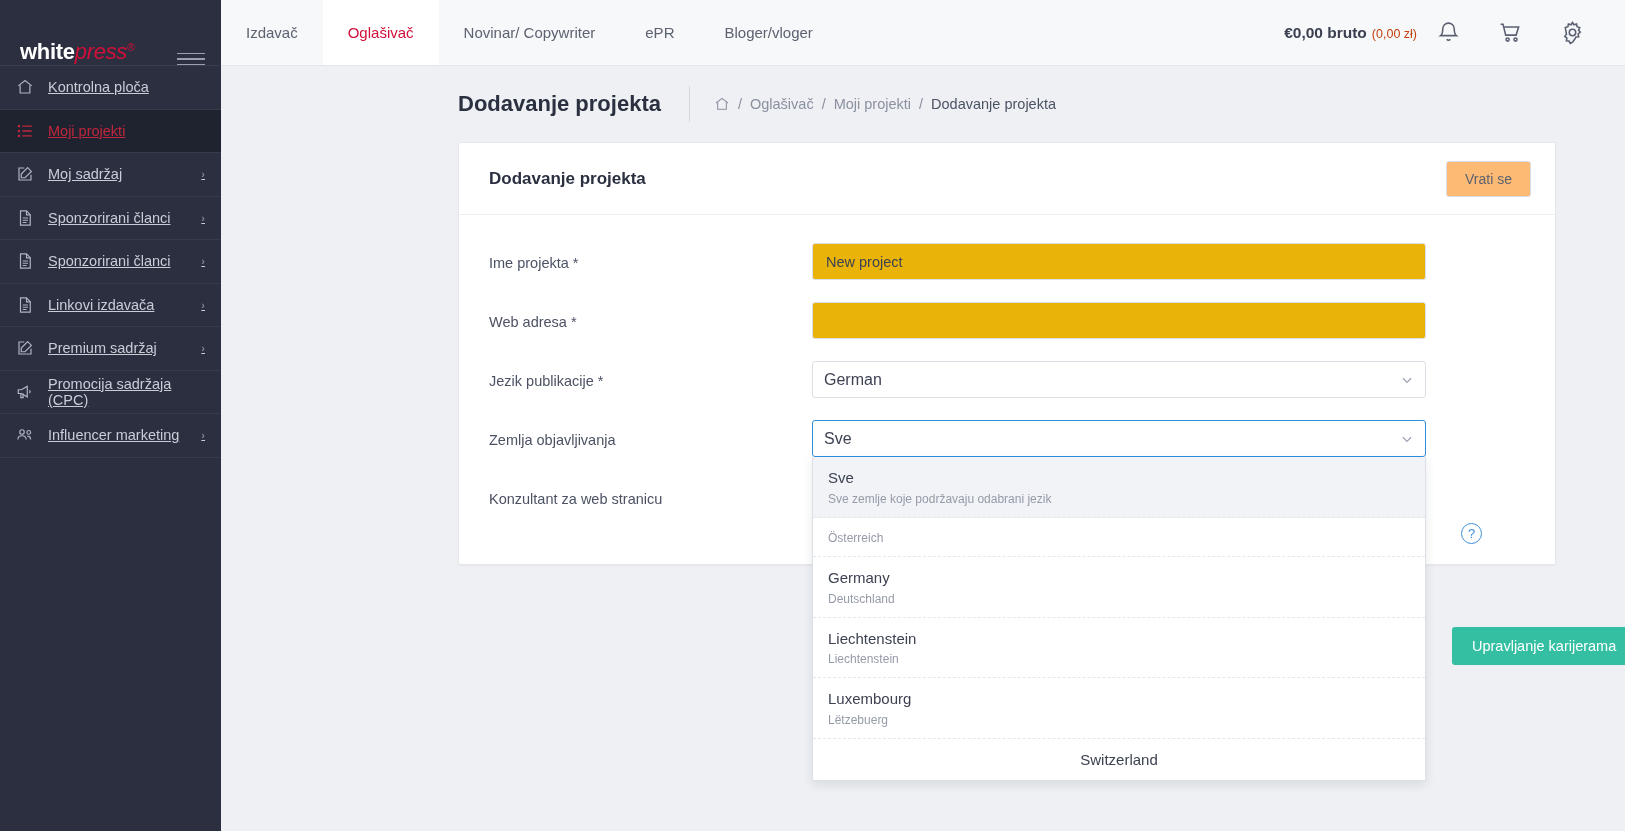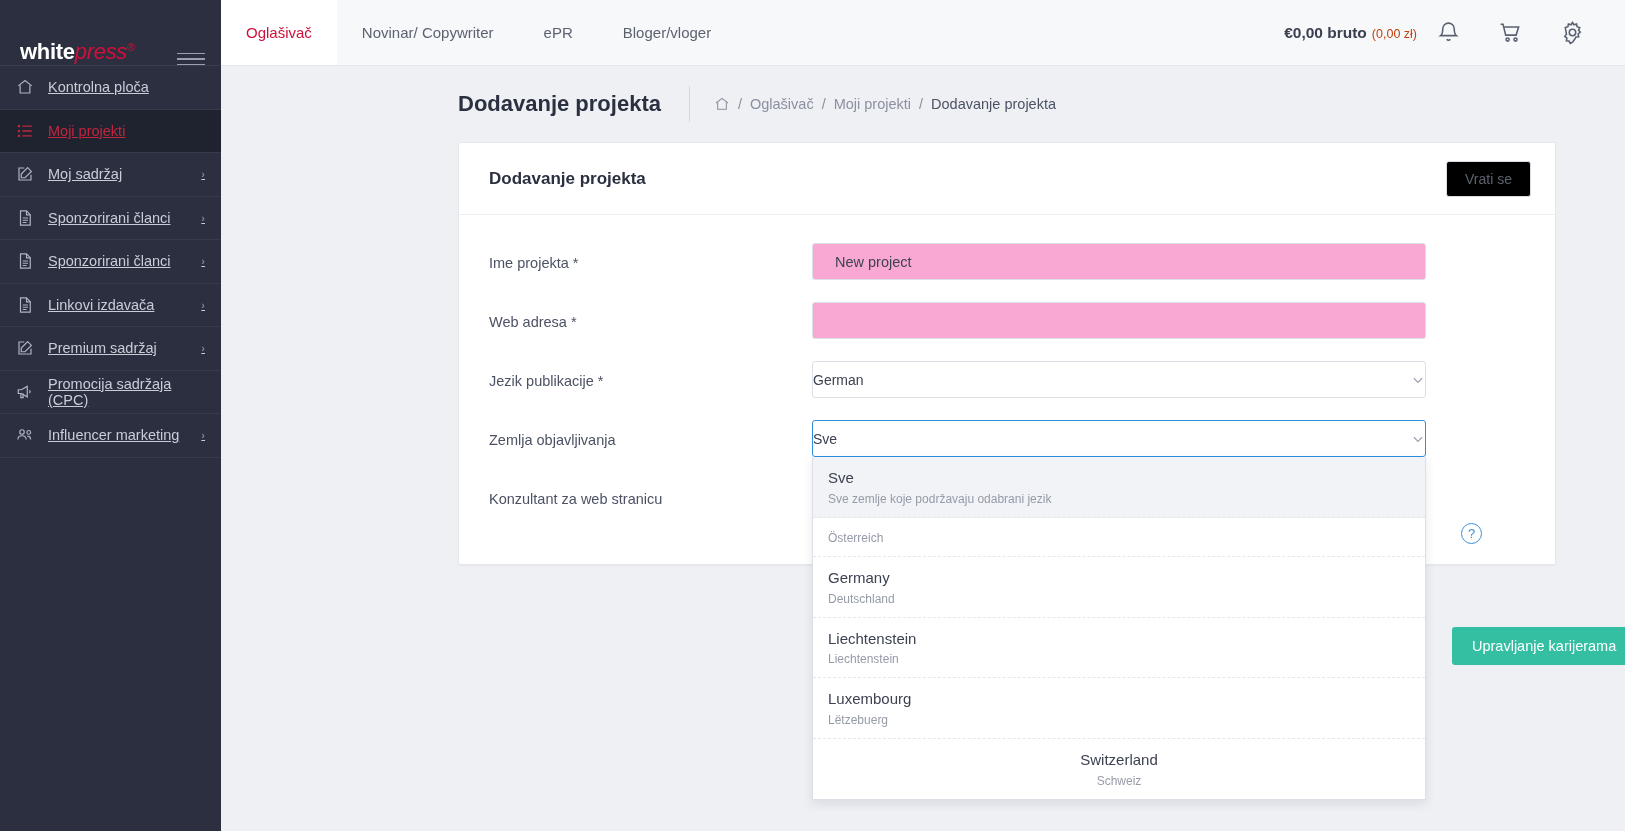--- a/index.html
+++ b/index.html
@@ -86,42 +86,42 @@
     background: #ffffff; border: 1px solid #e6e8ed;
     border-radius: 2px; width: 100%;
     box-shadow: 0 1px 2px rgba(20,25,40,.04);
   }
   .card-head {
     height: 72px; display: flex; align-items: center;
     padding: 0 24px 0 30px; border-bottom: 1px solid #edeff2;
   }
   .card-title { font-size: 17px; font-weight: bold; color: #2b3040; }
   .btn-outline {
-    margin-left: auto; border: 1px solid #d9dce2; background: #000000;
+    margin-left: auto; border: 1px solid #d9dce2; background: #fdba74;
     color: #5c6270; font-size: 14px; border-radius: 3px;
     padding: 9px 18px; cursor: pointer; font-family: inherit;
   }
   .card-body { padding: 28px 30px 34px 30px; }
 
   .frow { display: flex; align-items: flex-start; margin-bottom: 22px; }
   .flabel {
     width: 323px; flex: 0 0 323px; font-size: 14.5px; color: #4c5264;
     padding-top: 12px; line-height: 1.2;
   }
   .fctl { width: 614px; flex: 0 0 614px; position: relative; }
   .inp {
     width: 100%; height: 37px; border: 1px solid #dcdfe5; border-radius: 3px;
-    background: #f9a8d4; padding: 0 22px; font-size: 14.5px; color: #3d4252;
+    background: #eab308; padding: 0 13px; font-size: 14.5px; color: #3d4252;
     font-family: inherit; outline: none;
   }
   .inp::placeholder { color: #b4b9c4; }
   .sel {
     width: 100%; height: 37px; border: 1px solid #dcdfe5; border-radius: 3px;
     background: #fff; display: flex; align-items: center;
-    padding: 0 0; font-size: 14px; color: #3d4252; cursor: pointer;
+    padding: 0 11px; font-size: 16px; color: #3d4252; cursor: pointer;
     position: relative;
   }
   .sel .chevd { margin-left: auto; color: #9ba1b0; display: flex; }
   .sel .chevd svg { width: 14px; height: 14px; display: block; }
   .sel.open { border-color: #2f8fdf; border-bottom-color: #2f8fdf; }
 
   .help-ic {
     position: absolute; left: 1240px; top: 381px;
     width: 21px; height: 21px; border: 1.6px solid #3d8fd8; border-radius: 50%;
     color: #3d8fd8; font-size: 13px; display: flex; align-items: center;
@@ -269,20 +269,21 @@
           </svg>
         </span>
       <span>Influencer marketing</span>
       <span class="chev">›</span>
     </div>
   </aside>
 
   <div class="right">
 
     <div class="topbar">
+      <div class="toptab">Izdavač</div>
       <div class="toptab active">Oglašivač</div>
       <div class="toptab">Novinar/ Copywriter</div>
       <div class="toptab">ePR</div>
       <div class="toptab">Bloger/vloger</div>
 
       <div class="top-right">
         <div class="balance"><span>€0,00 bruto</span><span class="sub">(0,00 zł)</span></div>
         <div class="top-ic">
             <svg viewBox="0 0 24 24" fill="none" stroke="currentColor" stroke-width="1.5">
               <path d="M12 3a5.5 5.5 0 0 0-5.5 5.5c0 5-2 6.5-2 6.5h15s-2-1.5-2-6.5A5.5 5.5 0 0 0 12 3z"></path>
@@ -389,21 +390,20 @@
                 <div class="dd-item">
                   <div class="t1">Liechtenstein</div>
                   <div class="t2">Liechtenstein</div>
                 </div>
                 <div class="dd-item">
                   <div class="t1">Luxembourg</div>
                   <div class="t2">Lëtzebuerg</div>
                 </div>
                 <div class="dd-item">
                   <div class="t1">Switzerland</div>
-                  <div class="t2">Schweiz</div>
                 </div>
               </div>
             </div>
           </div>
 
           <div class="frow">
             <div class="flabel">Konzultant za web stranicu</div>
             <div class="fctl"></div>
           </div>
 

